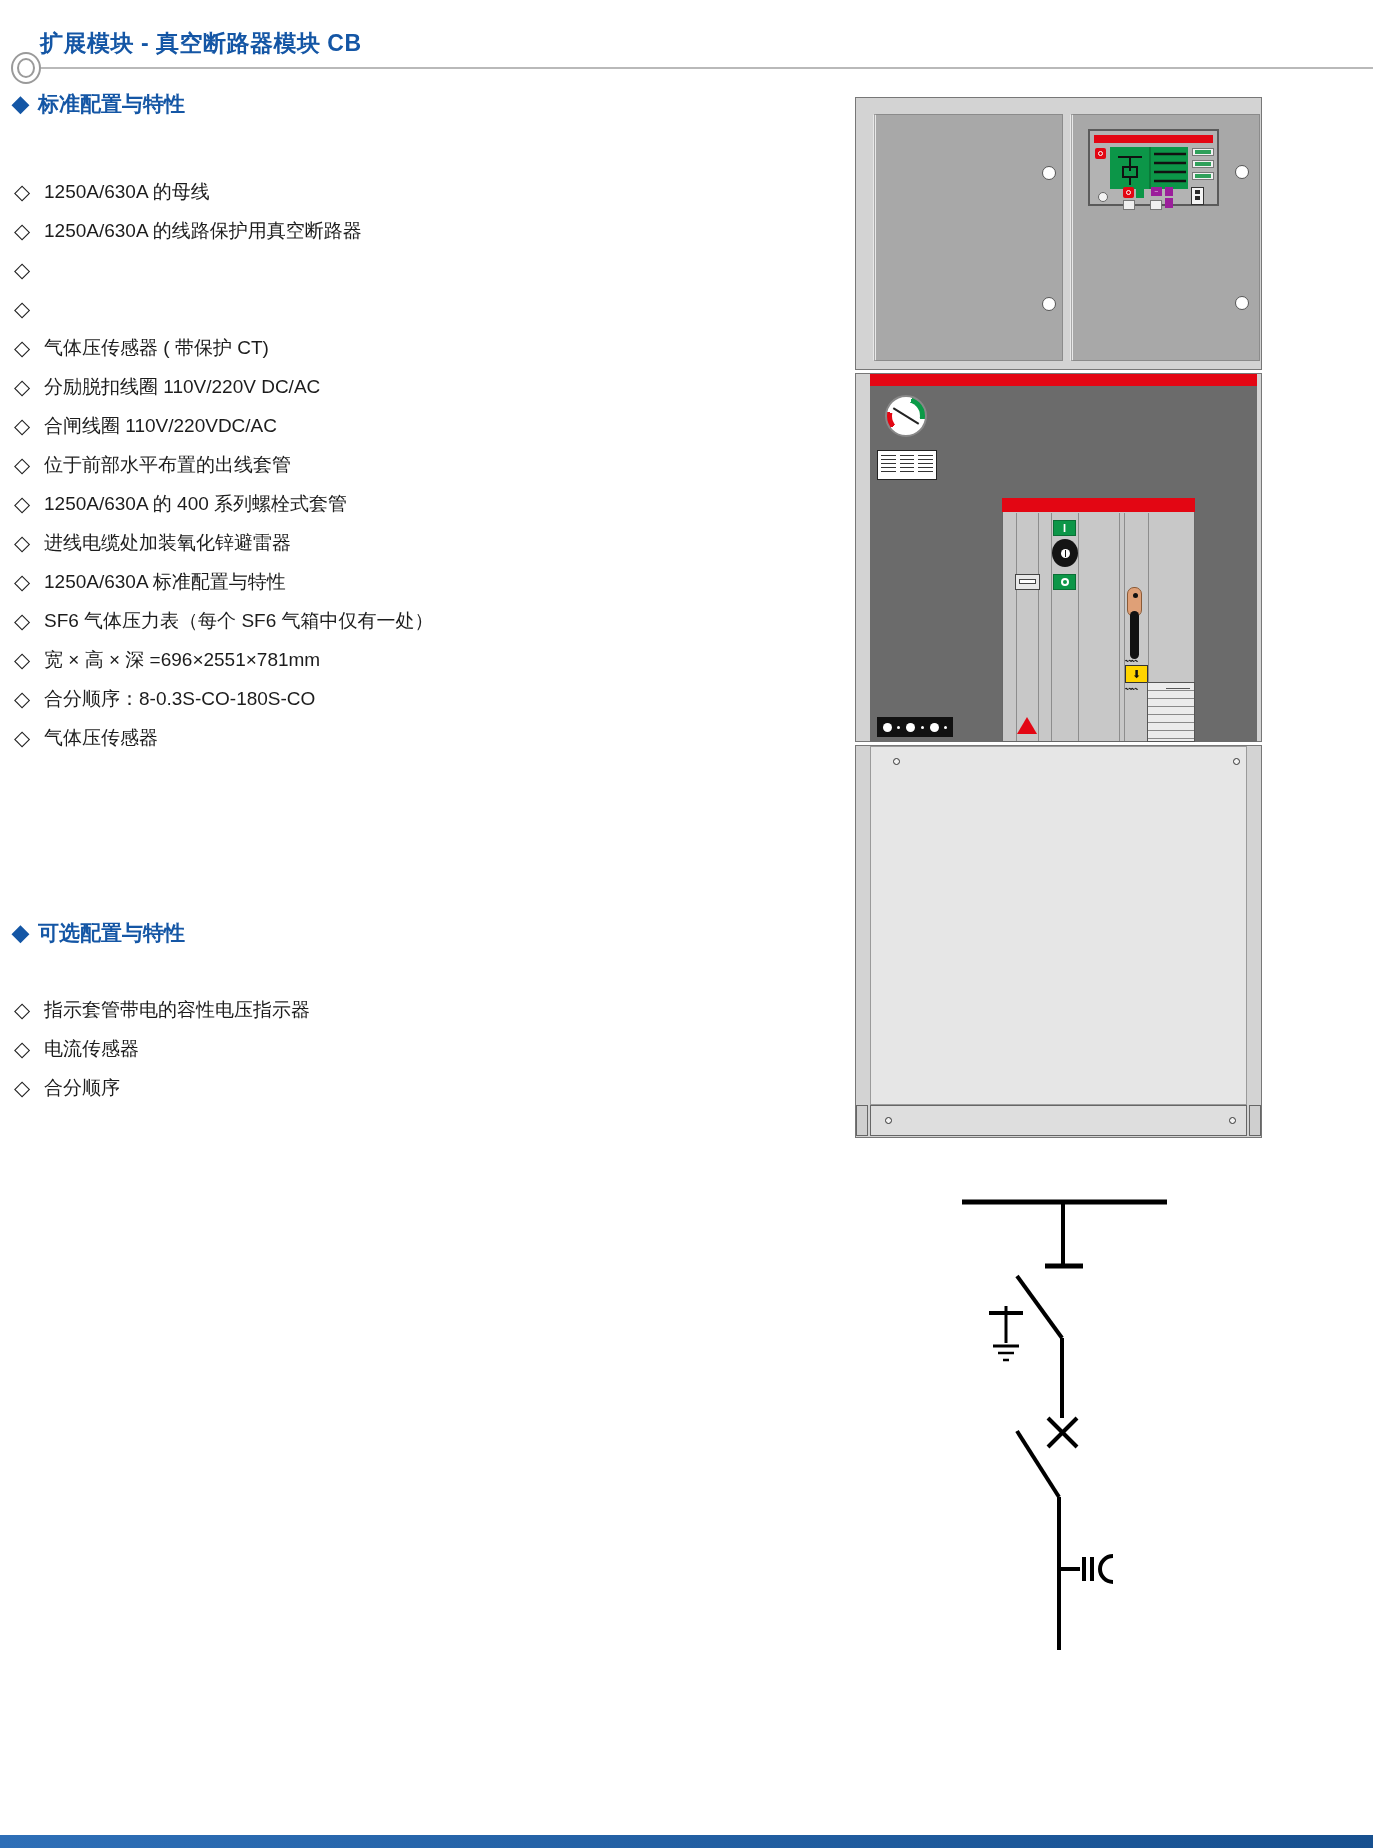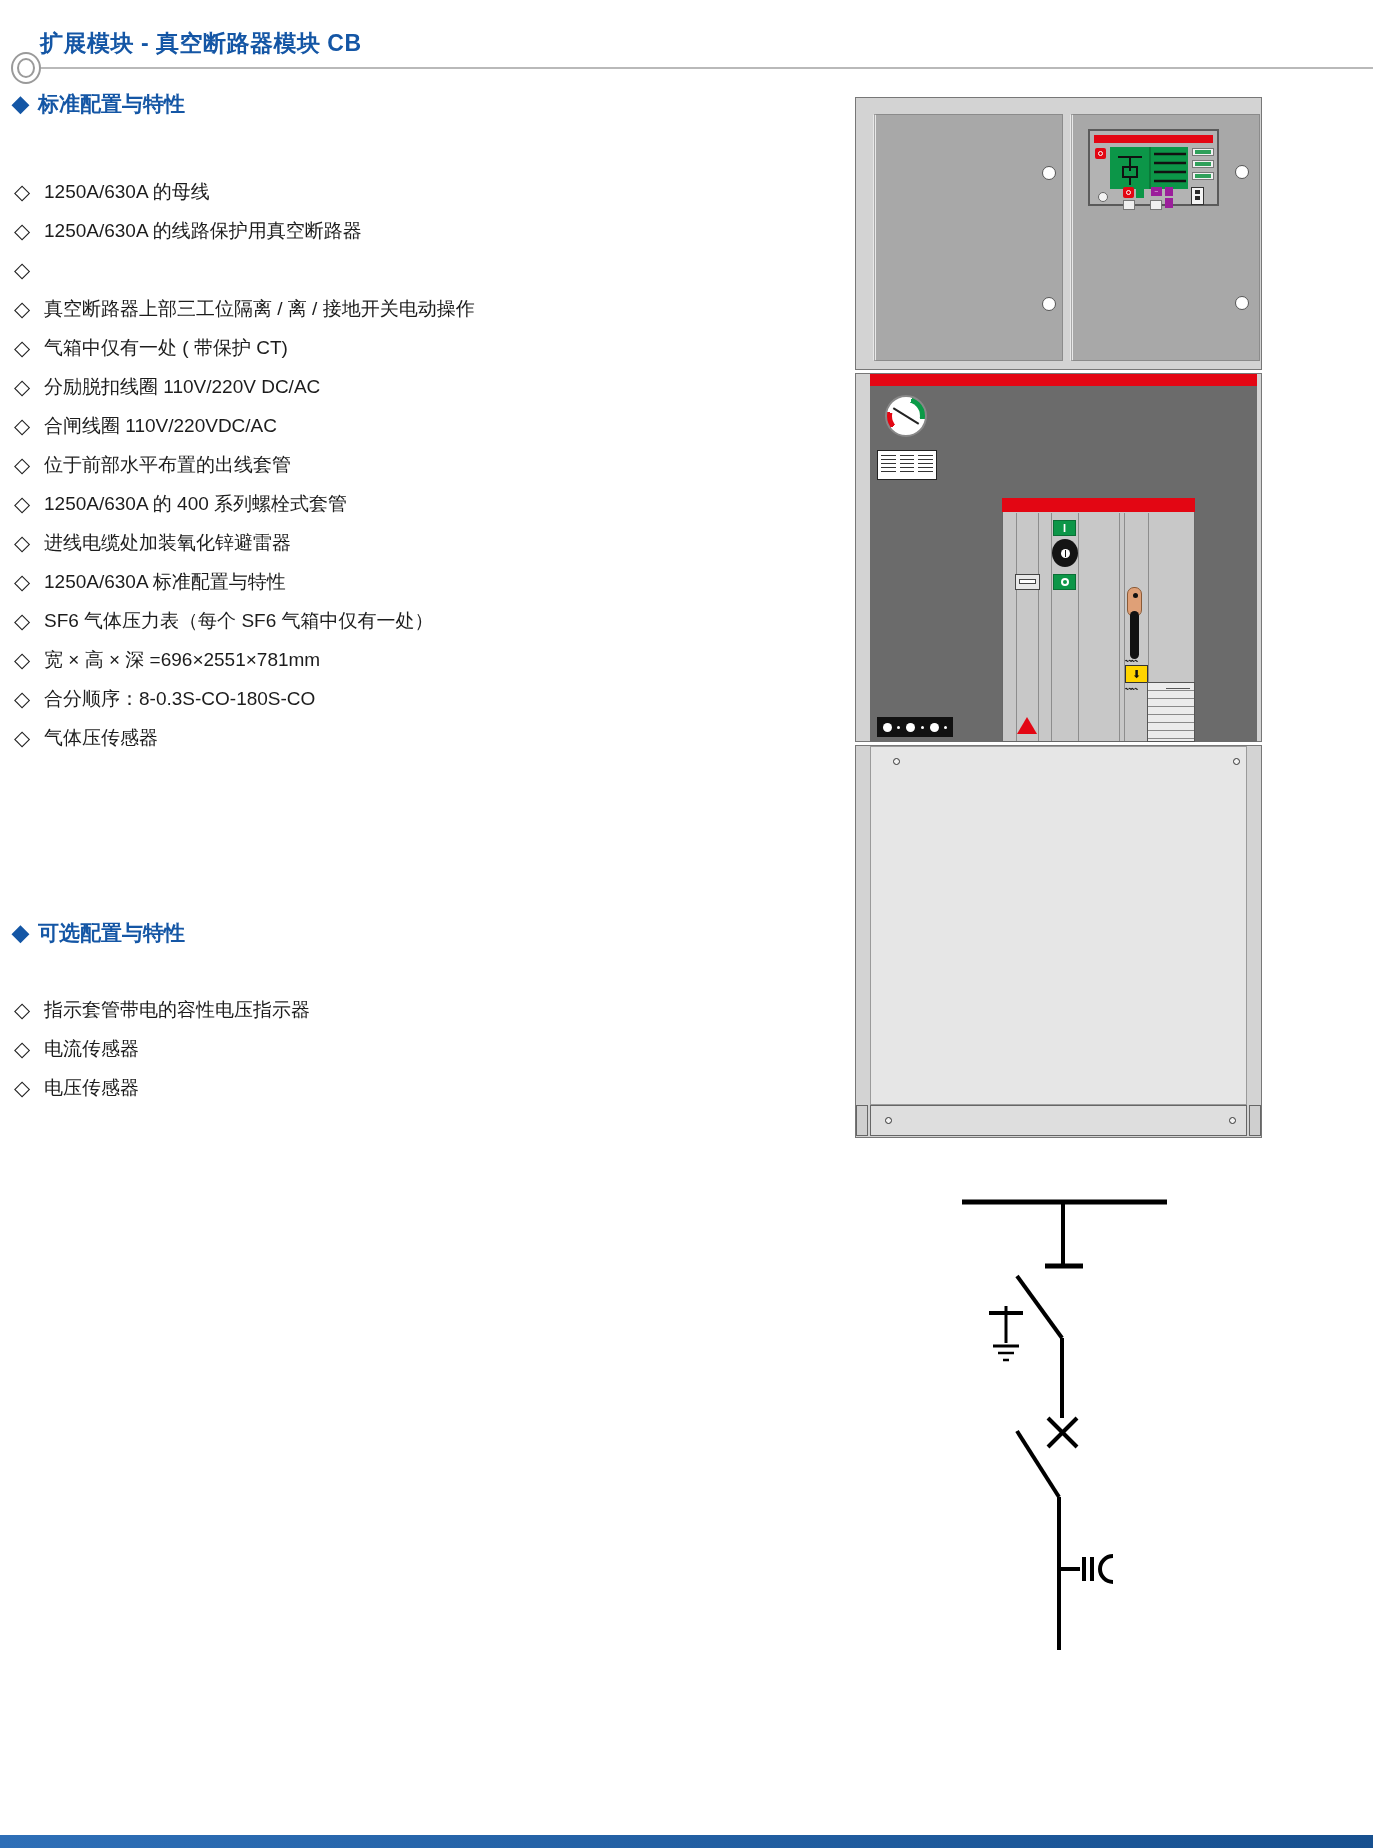--- a/index.html
+++ b/index.html
@@ -209,25 +209,24 @@
       </li>
     <li>
         <span class="mk">◇</span>
         <span>1250A/630A 的线路保护用真空断路器</span>
       </li>
     <li>
         <span class="mk">◇</span>
       </li>
     <li>
         <span class="mk">◇</span>
-        <span>真空断路器上部三工位隔离 / 离 / 接地开关电动操作</span>
-      </li>
-    <li>
-        <span class="mk">◇</span>
-        <span>气箱中仅有一处 ( 带保护 CT)</span>
+      </li>
+    <li>
+        <span class="mk">◇</span>
+        <span>气体压传感器 ( 带保护 CT)</span>
       </li>
     <li>
         <span class="mk">◇</span>
         <span>分励脱扣线圈 110V/220V DC/AC</span>
       </li>
     <li>
         <span class="mk">◇</span>
         <span>合闸线圈 110V/220VDC/AC</span>
       </li>
     <li>
@@ -273,21 +272,21 @@
     <li>
         <span class="mk">◇</span>
         <span>指示套管带电的容性电压指示器</span>
       </li>
     <li>
         <span class="mk">◇</span>
         <span>电流传感器</span>
       </li>
     <li>
         <span class="mk">◇</span>
-        <span>电压传感器</span>
+        <span>合分顺序</span>
       </li>
   </ul>
 
   <div class="cabinet">
 
     <div class="top-box">
       <div class="door door1"></div>
       <div class="door door2"></div>
       <div class="knob" style="left:186px; top:68px;"></div>
       <div class="knob" style="left:186px; top:199px;"></div>

